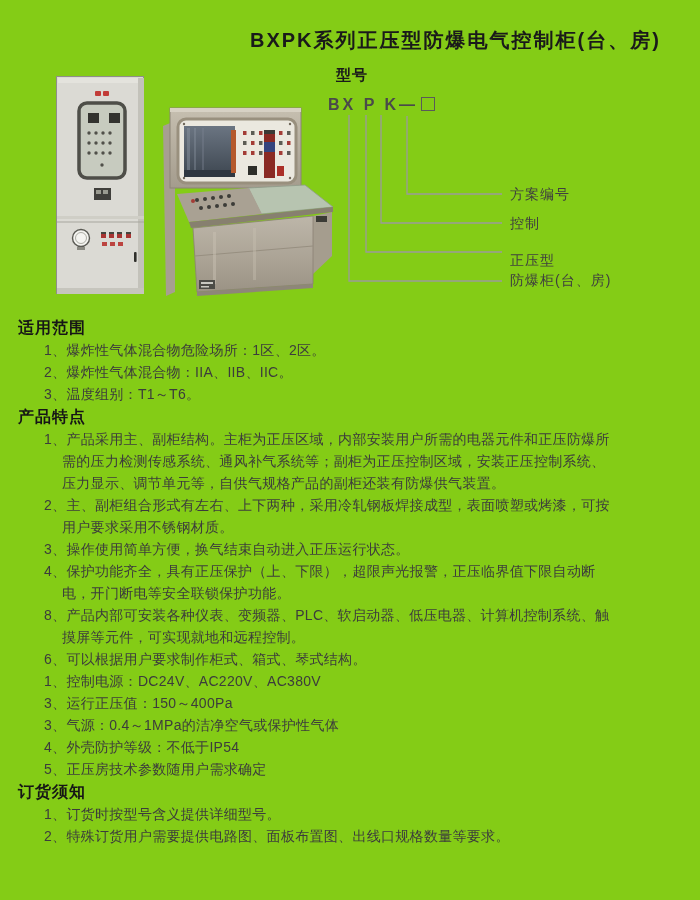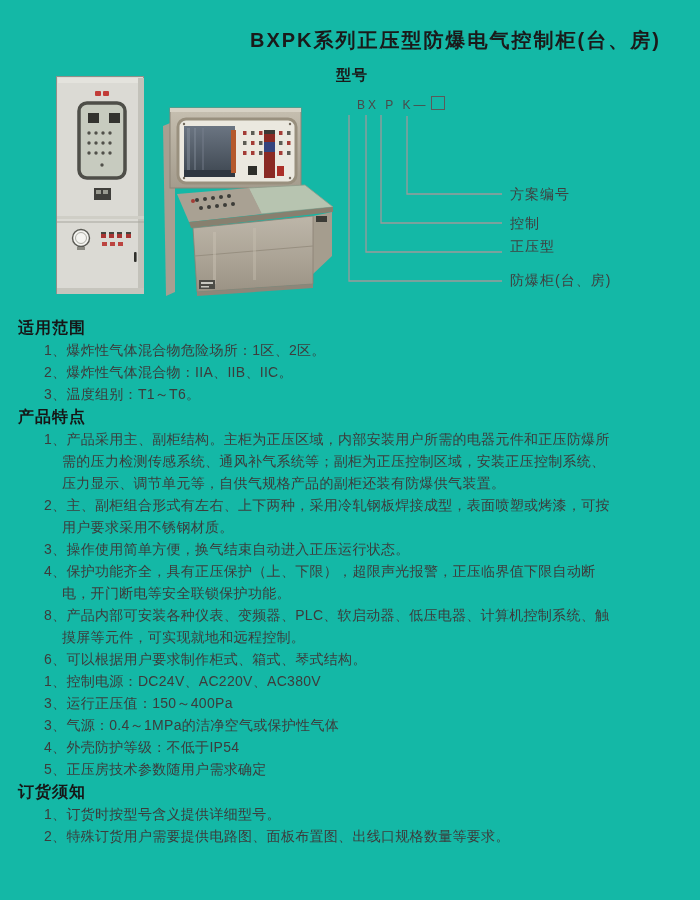--- a/index.html
+++ b/index.html
@@ -1,29 +1,29 @@
 <!DOCTYPE html>
 <html><head>
 <meta charset="utf-8">
 <style>
   html,body{margin:0;padding:0;background:#fff;}
-  .page{position:relative;width:700px;height:900px;background:#14b8a6;
+  .page{position:relative;width:700px;height:900px;background:#84cc16;
         font-family:"Liberation Sans","DejaVu Sans",sans-serif;overflow:hidden;}
   .title{position:absolute;left:250px;top:27px;font-size:20px;font-weight:700;
          color:#1a1a1a;letter-spacing:2px;white-space:nowrap;}
   .model-heading{position:absolute;left:336px;top:66px;font-size:15px;font-weight:700;
          color:#1a1a1a;letter-spacing:1px;}
-  .model-code{position:absolute;left:357px;top:96px;font-size:12px;font-weight:400;
+  .model-code{position:absolute;left:328px;top:96px;font-size:16px;font-weight:700;
          color:#4a4a4a;letter-spacing:3px;white-space:nowrap;}
   .code-box{display:inline-block;width:12px;height:12px;border:1.6px solid #5a5a5a;
          margin-left:3px;vertical-align:-1px;}
   .model-lines{position:absolute;left:330px;top:60px;}
   .model-label{position:absolute;left:510px;font-size:14px;color:#3f3f3f;
          letter-spacing:1px;white-space:nowrap;}
-  .lbl0{top:186px}.lbl1{top:215px}.lbl2{top:238px}.lbl3{top:272px}
+  .lbl0{top:186px}.lbl1{top:215px}.lbl2{top:252px}.lbl3{top:272px}
   .cabinet{position:absolute;left:56px;top:76px;}
   .console{position:absolute;left:153px;top:104px;}
   .content{position:absolute;left:0;top:316px;width:644px;}
   .sec-h{font-size:16px;font-weight:700;color:#161616;line-height:23px;
          padding-left:18px;letter-spacing:1px;}
   .item{font-size:14px;line-height:22px;color:#3c3c3c;
         padding:0 30px 0 62px;text-indent:-18px;letter-spacing:0.3px;}
 </style>
 </head>
 <body>

